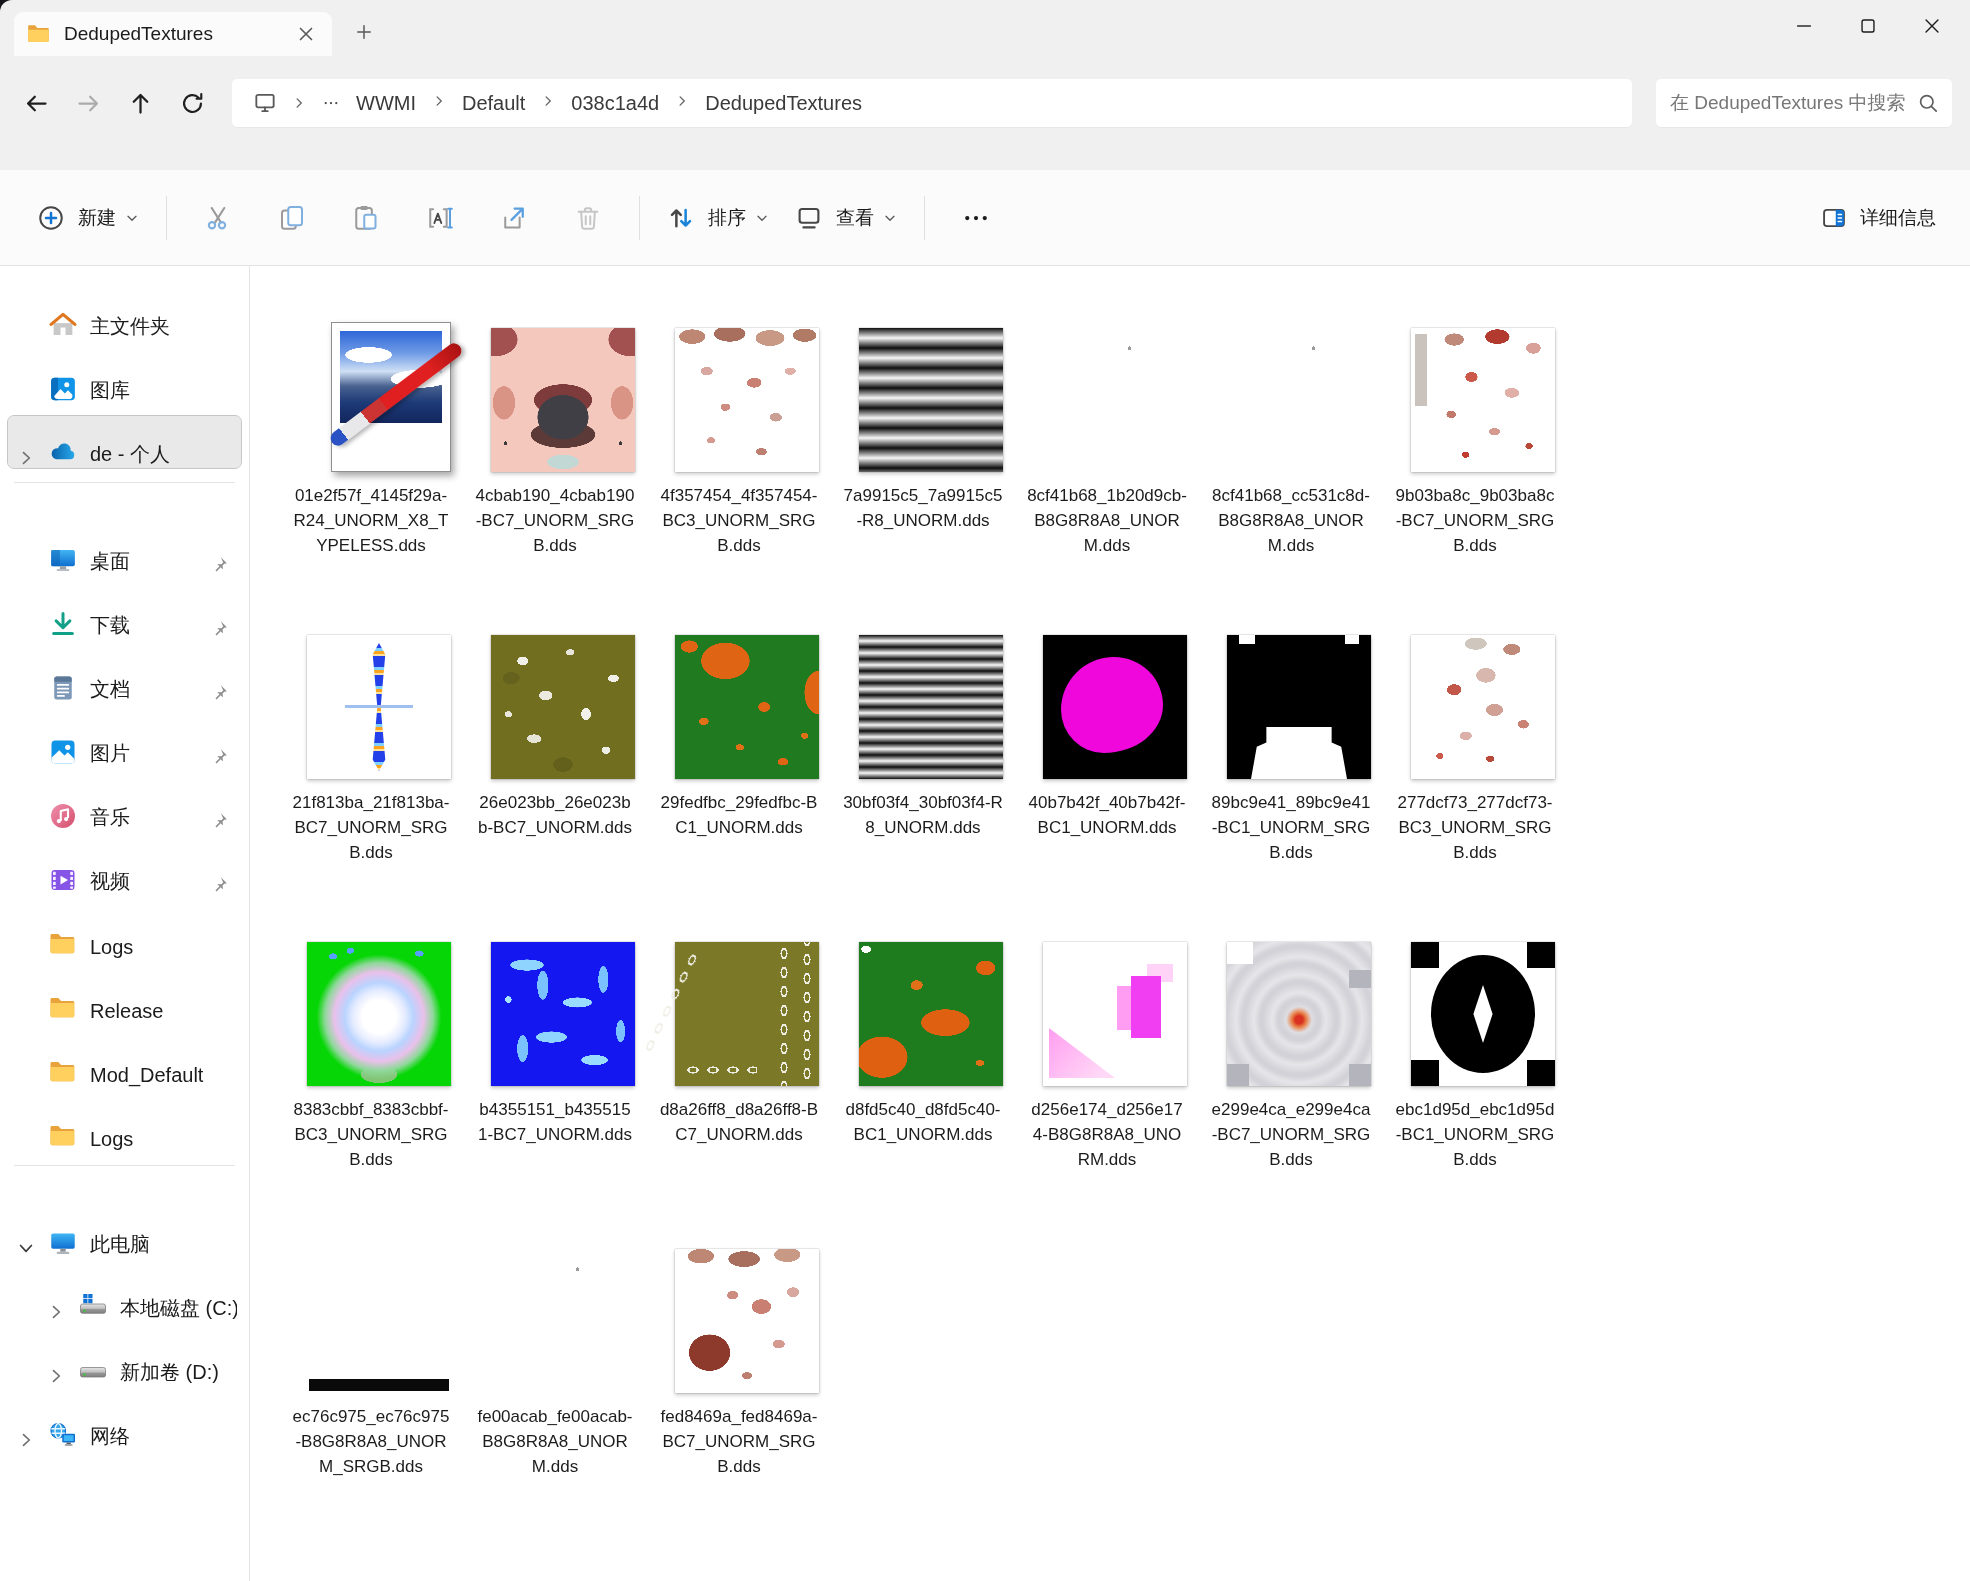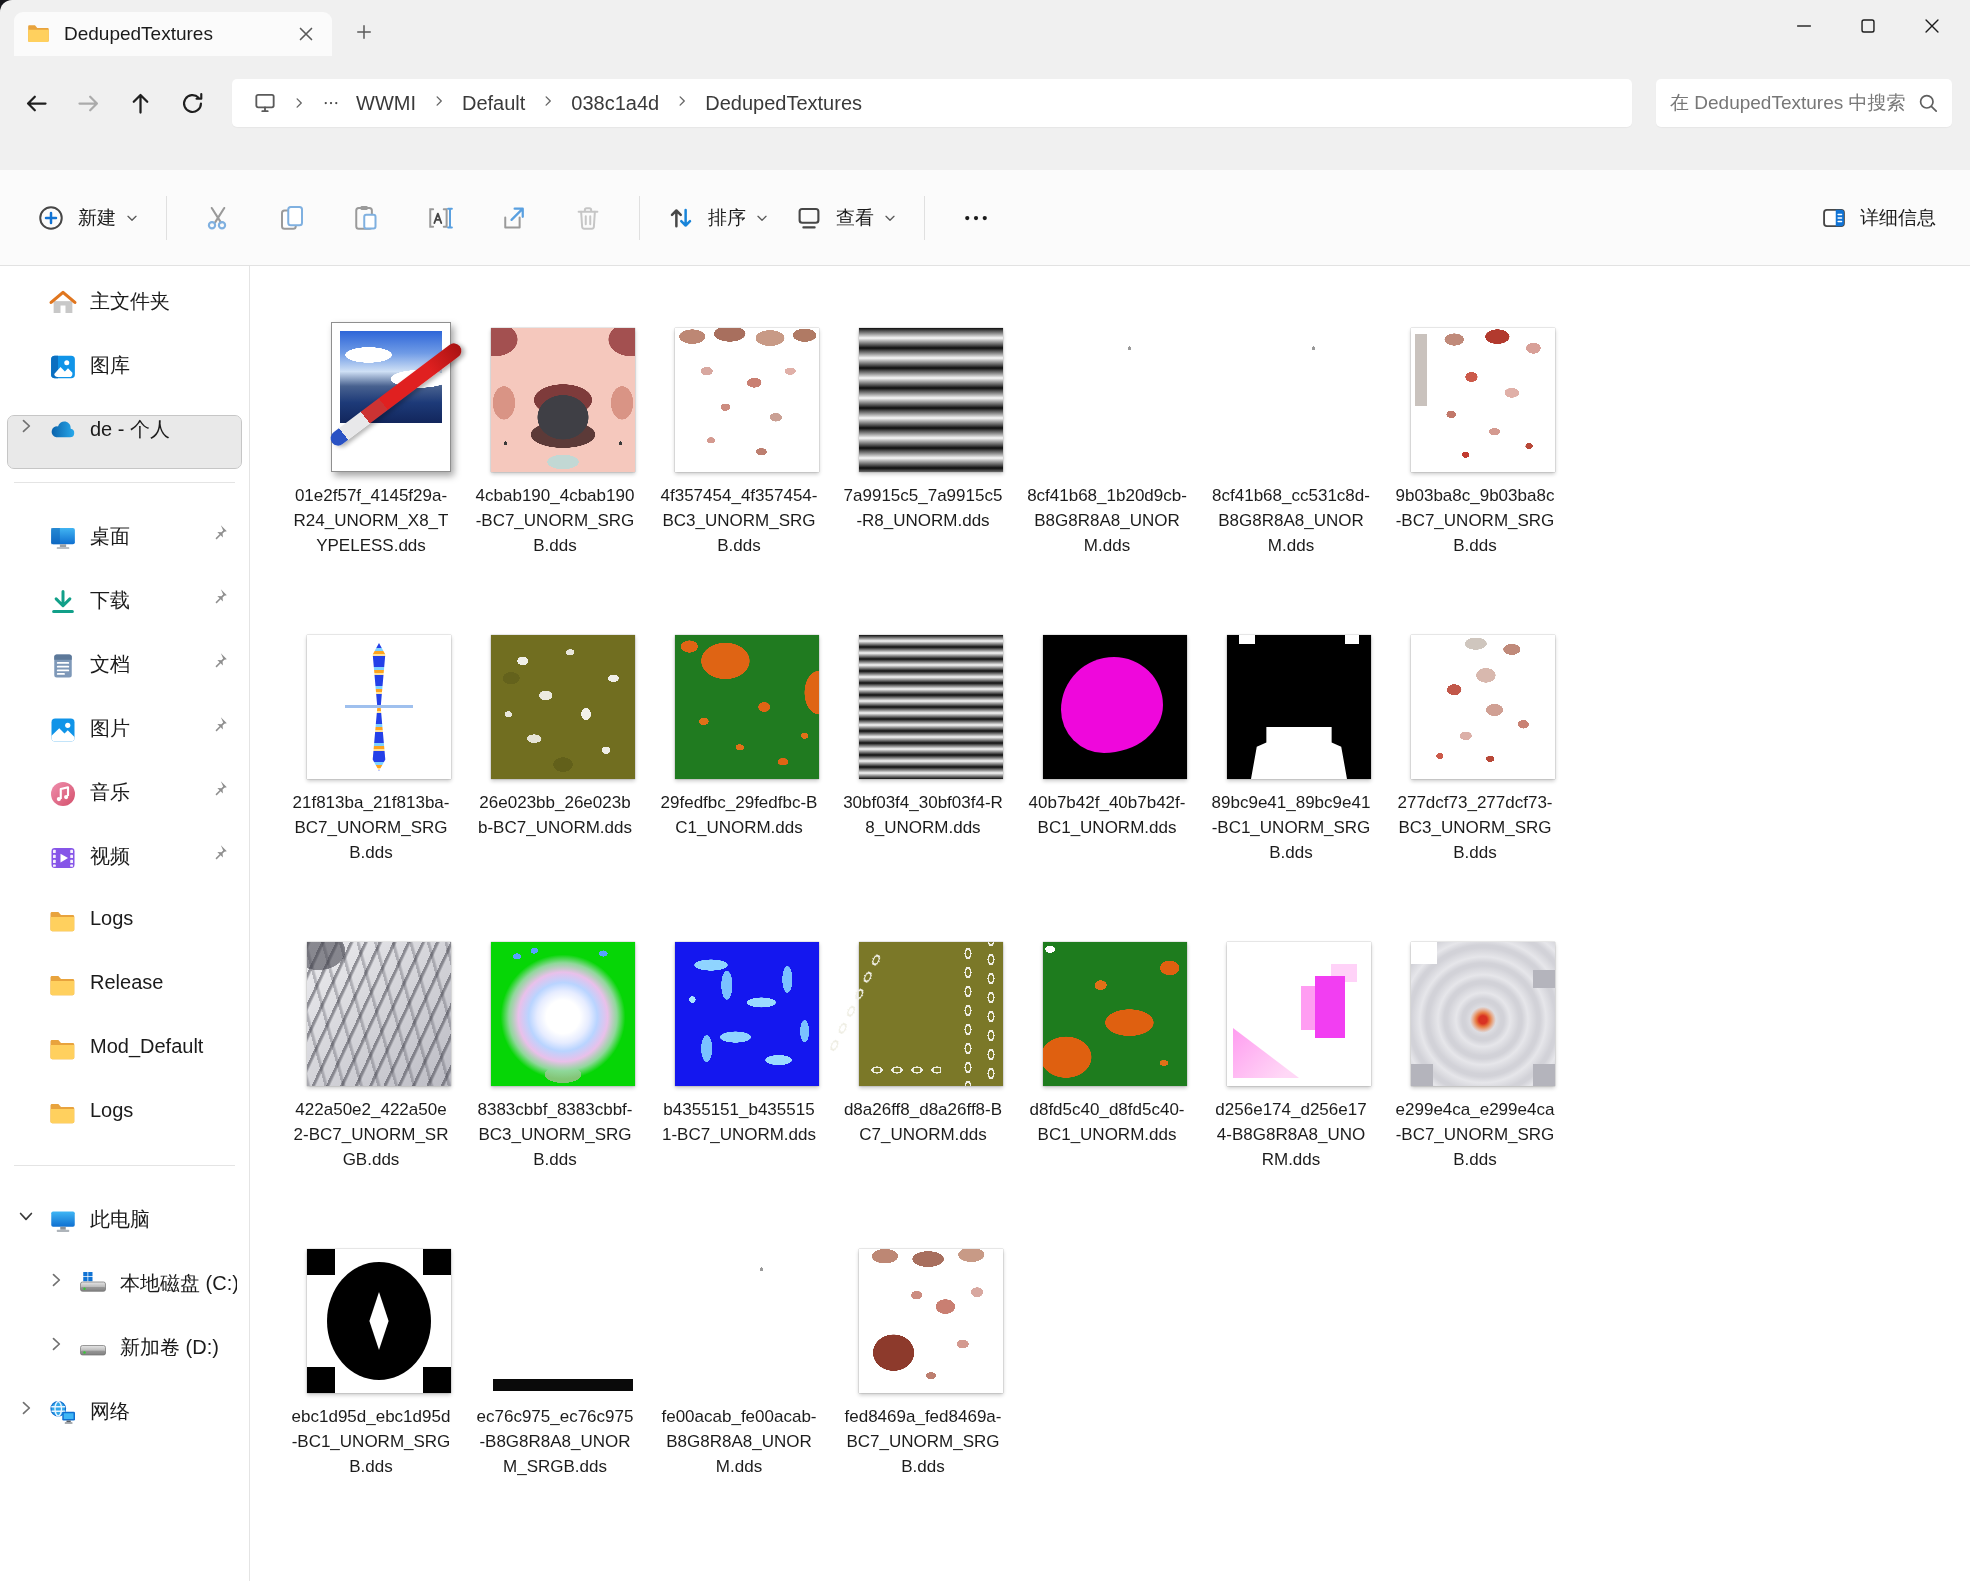--- a/index.html
+++ b/index.html
@@ -52,21 +52,21 @@
   .ticonbtn .ic{width:30px;height:30px}
   .tsep{width:1px;height:44px;background:#e0e0e0;margin:0 14px;}
   .tspacer{flex:1}
   .details-btn{display:flex;align-items:center;padding:9px 10px;border-radius:5px;}
   .details-btn .tic{width:28px;height:28px}
   .details-btn .tlabel{margin:0 0 0 12px}
 
   
   .main{display:flex;height:1315px;background:#fff;}
   .side{width:250px;flex:none;border-right:1px solid #e4e4e4;padding-top:22px;box-sizing:border-box;background:#fff;}
-  .side-row{height:52px;margin:0 8px 12px 8px;display:flex;align-items:flex-start;border-radius:6px;padding:0 4px;}
+  .side-row{height:52px;margin:0 8px 12px 8px;display:flex;align-items:flex-end;border-radius:6px;padding:0 4px;}
   .side-row.sel{background:#e9e9e9;outline:1px solid #c6c6c6;}
   .side-row.ind{margin-left:38px;}
   .sch{width:24px;height:20px;flex:none;margin-left:4px;}
   .sch .ic{width:20px;height:20px;}
   .sic{width:30px;height:30px;flex:none;margin:0 12px 0 8px;}
   .slabel{font-size:20px;color:#1b1b1b;flex:1;white-space:nowrap;overflow:hidden;}
   .pin{width:20px;height:20px;flex:none;margin-right:8px;}
   .side-div{height:1px;background:#e4e4e4;margin:14px 14px 40px 14px;}
 
   .content{flex:1;overflow:hidden;}
@@ -883,26 +883,20 @@
             <div class="fname">89bc9e41_89bc9e41-BC1_UNORM_SRGB.dds</div>
           </div>
           <div class="tile">
             <div class="thwrap">
               <div class="thumb th-frag-c"></div>
             </div>
             <div class="fname">277dcf73_277dcf73-BC3_UNORM_SRGB.dds</div>
           </div>
           <div class="tile">
             <div class="thwrap">
-              <div class="thumb th-hair"></div>
-            </div>
-            <div class="fname">422a50e2_422a50e2-BC7_UNORM_SRGB.dds</div>
-          </div>
-          <div class="tile">
-            <div class="thwrap">
               <div class="thumb th-orb"></div>
             </div>
             <div class="fname">8383cbbf_8383cbbf-BC3_UNORM_SRGB.dds</div>
           </div>
           <div class="tile">
             <div class="thwrap">
               <div class="thumb th-feathers"></div>
             </div>
             <div class="fname">b4355151_b4355151-BC7_UNORM.dds</div>
           </div>

